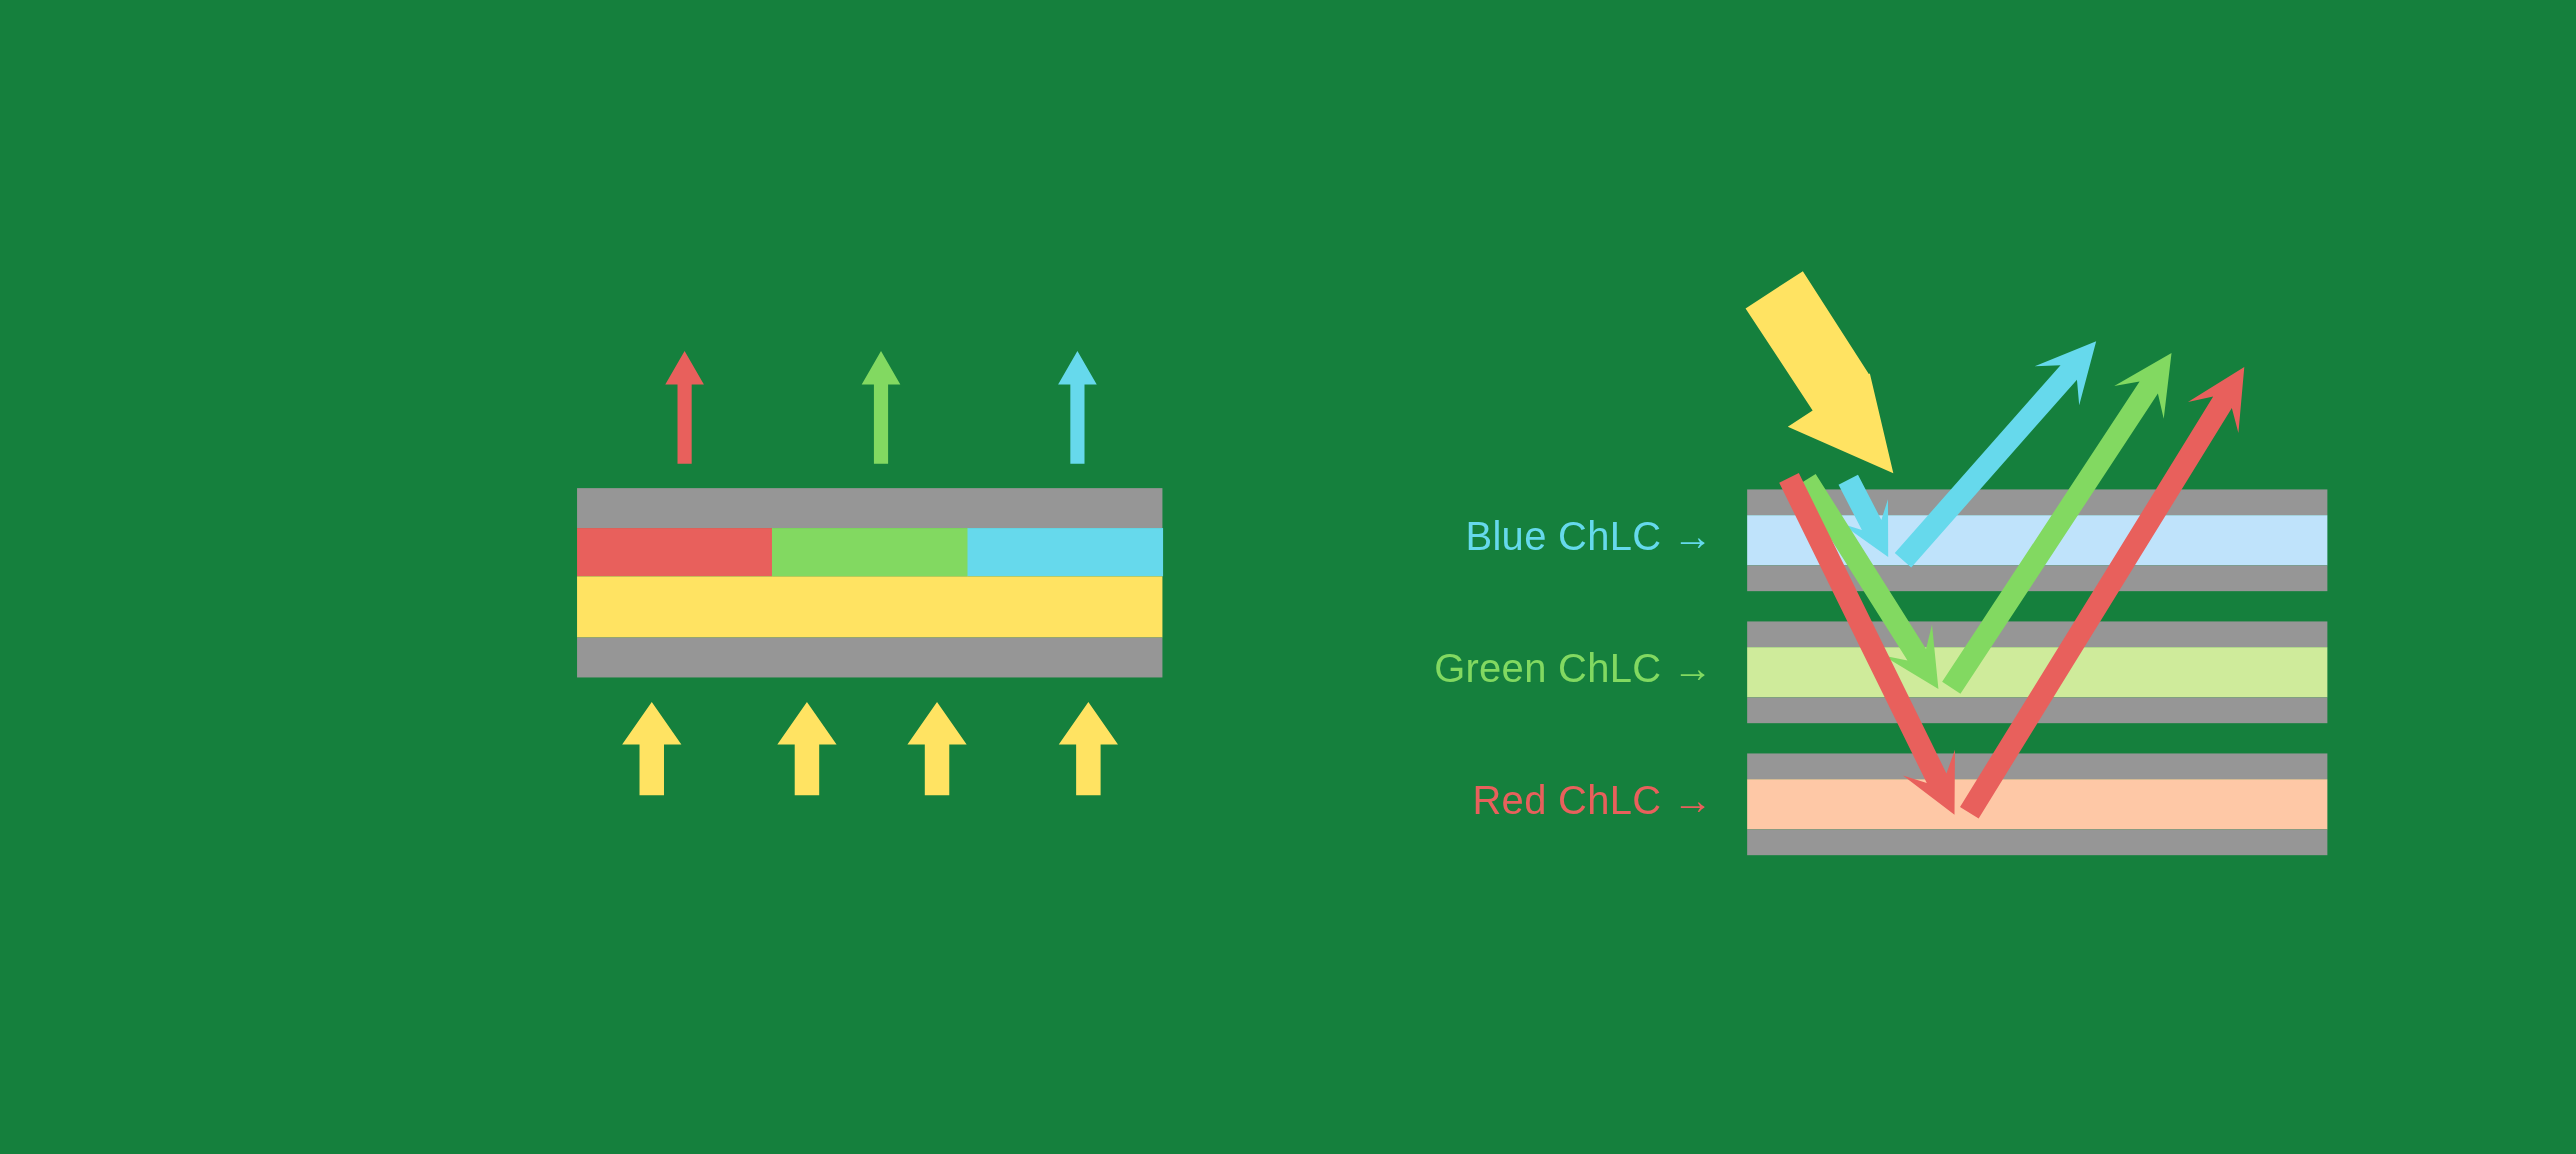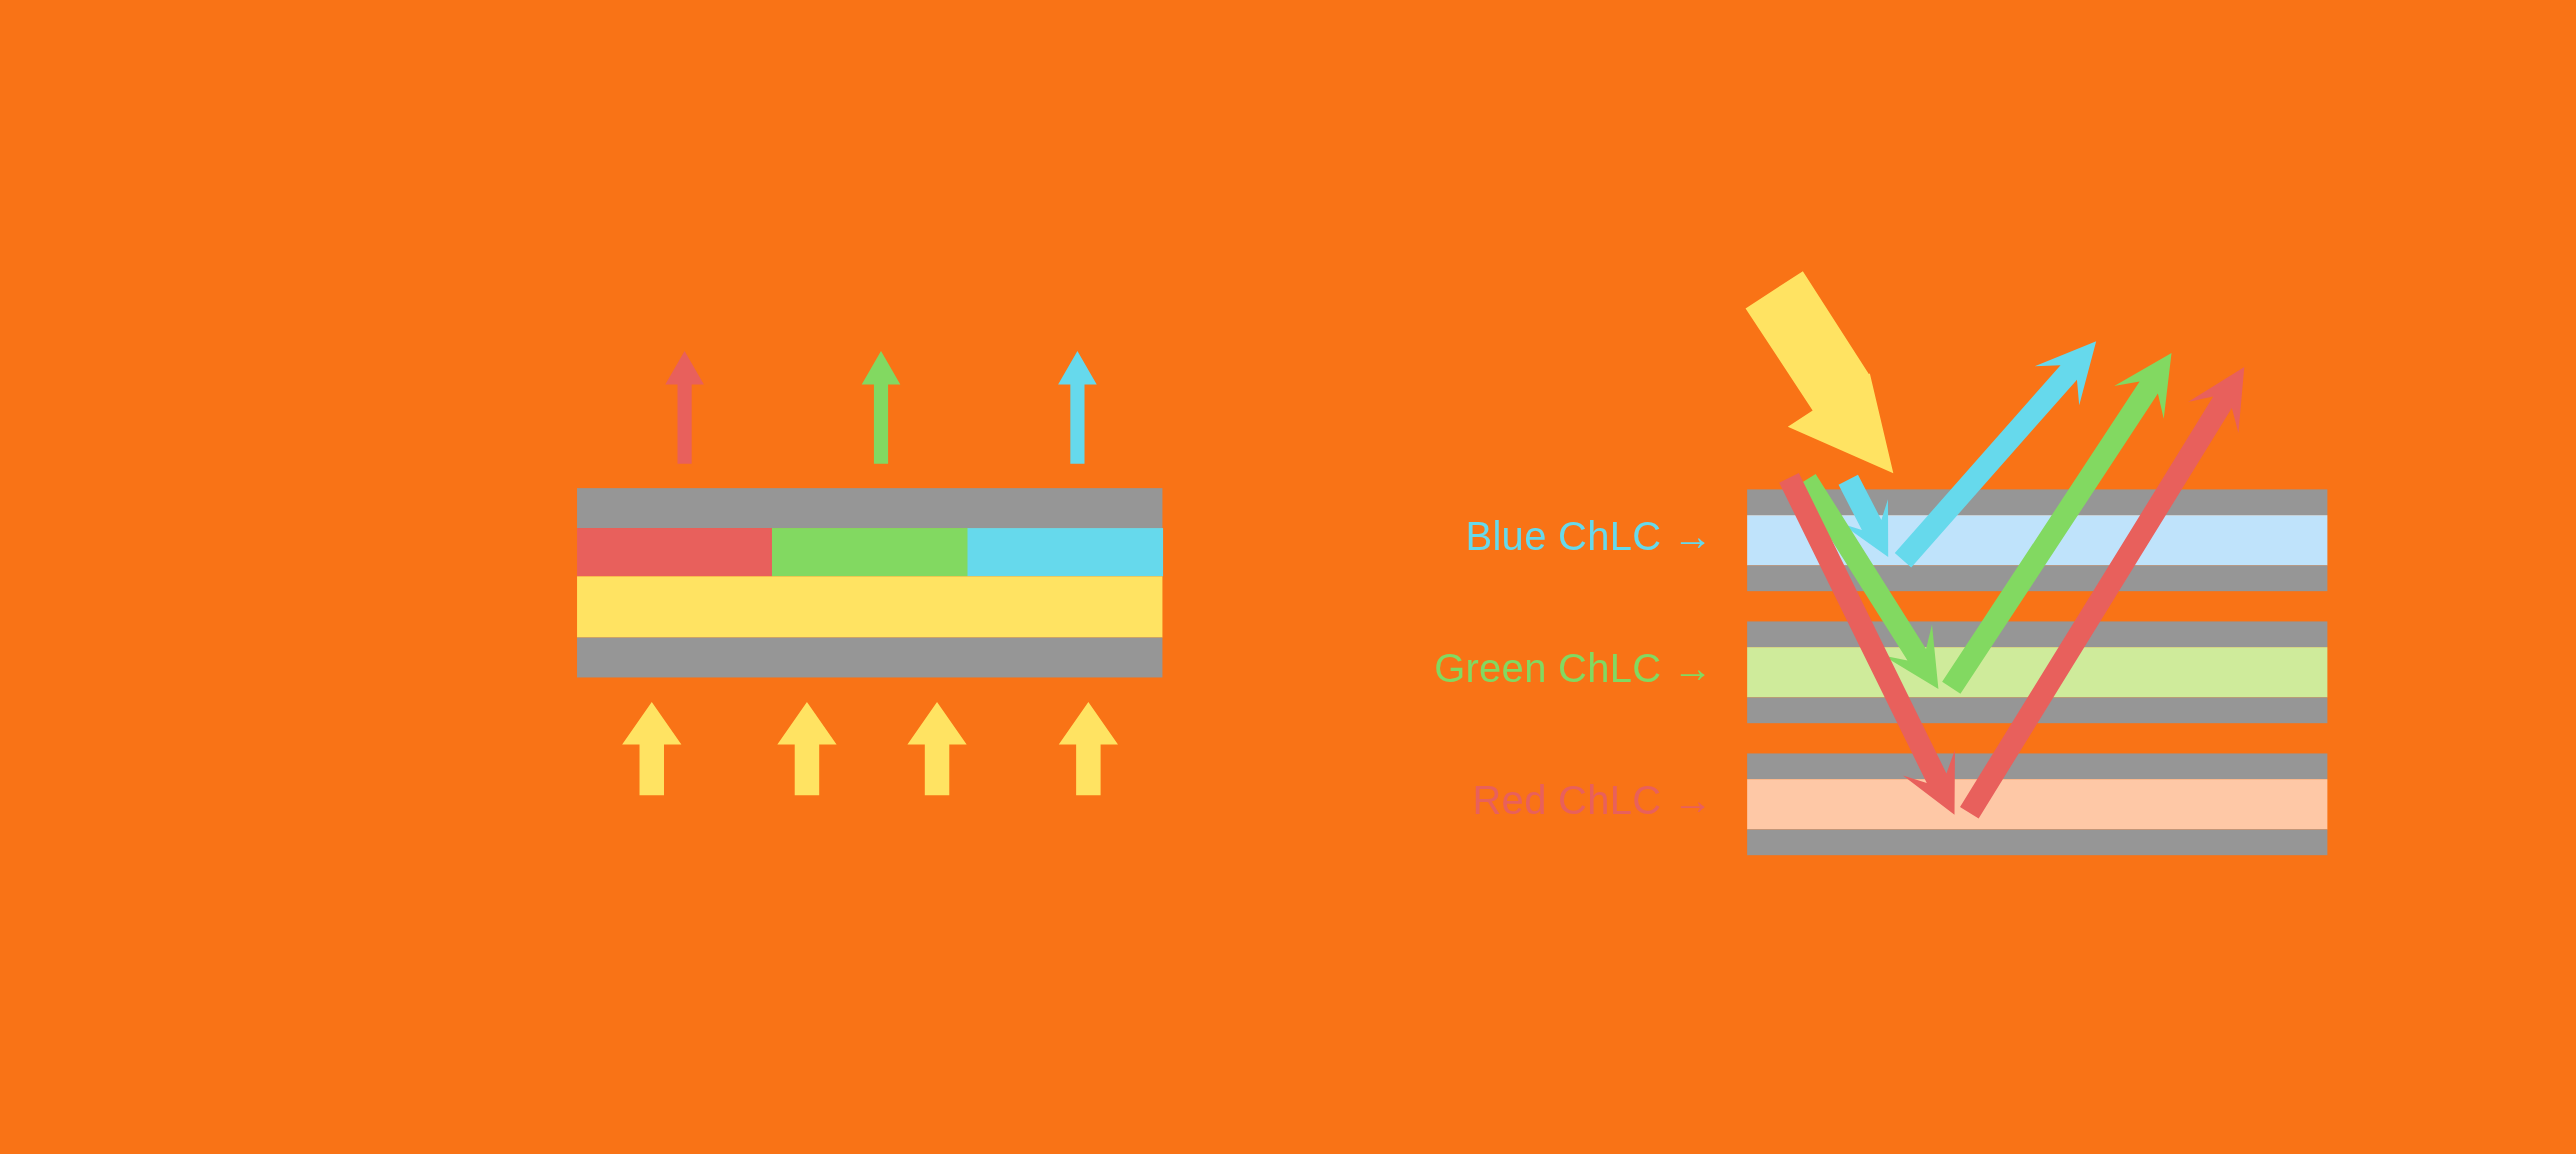--- a/index.html
+++ b/index.html
@@ -10,21 +10,21 @@
   body {
     width: 2576px;
     height: 1154px;
     overflow: hidden;
     font-family: "Liberation Sans", sans-serif;
   }
   #stage {
     position: relative;
     width: 2576px;
     height: 1154px;
-    background: #f97316;
+    background: #15803d;
   }
   #scene {
     position: absolute;
     left: 0;
     top: 0;
     width: 2576px;
     height: 1154px;
     display: block;
   }
   .lbl {

